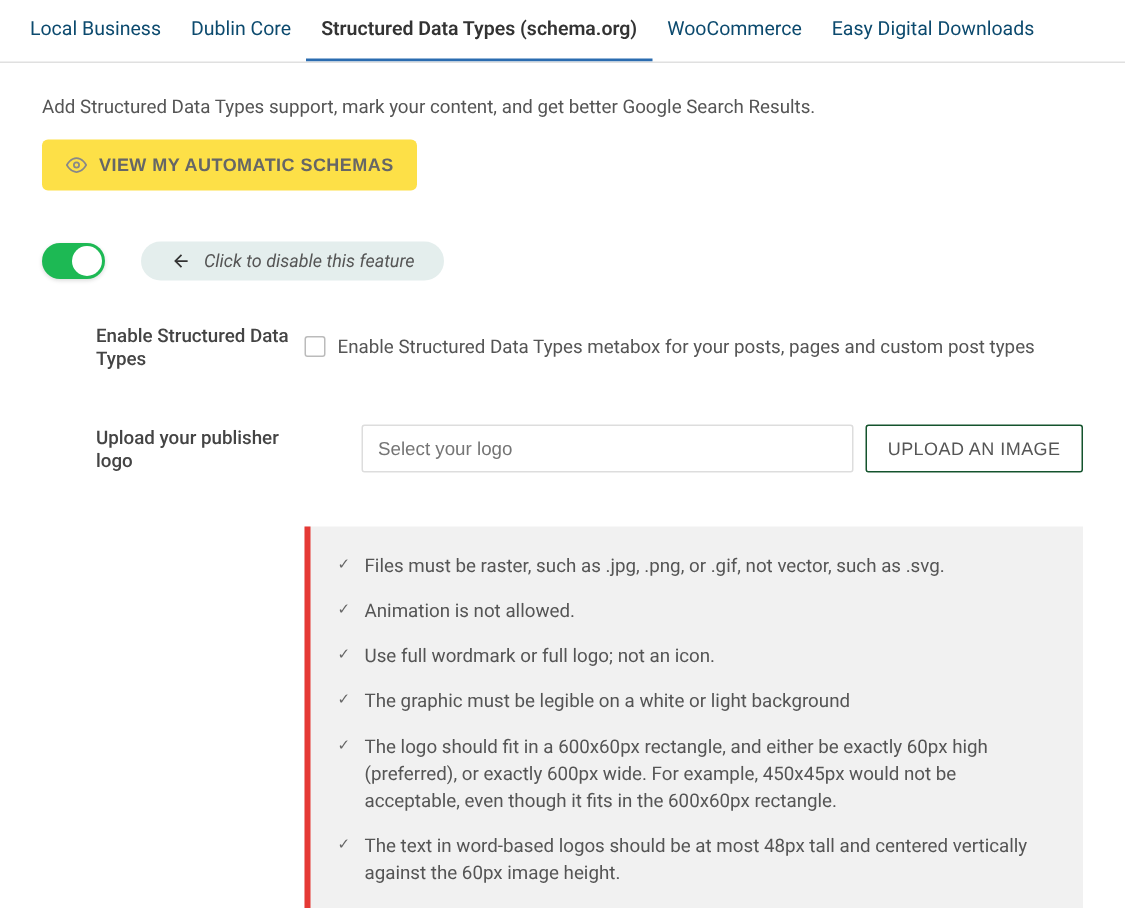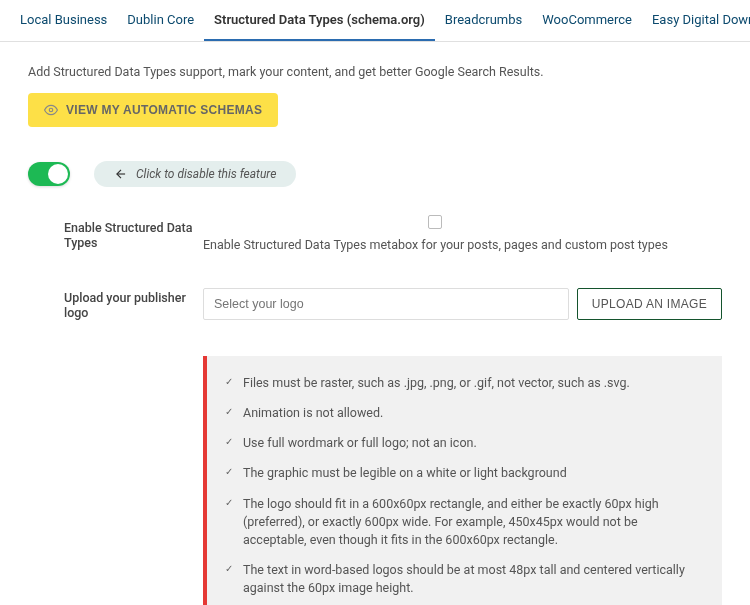--- a/index.html
+++ b/index.html
@@ -104,21 +104,20 @@
       color: #444;
       font-weight: 500;
       flex-shrink: 0;
       padding-top: 2px;
       padding-left: 36px;
     }
     .checkbox-wrap {
       display: flex;
       align-items: center;
       gap: 8px;
-      flex-direction: column;
     }
     .checkbox {
       width: 14px;
       height: 14px;
       border: 1px solid #bbb;
       border-radius: 2px;
       cursor: pointer;
       flex-shrink: 0;
     }
     .checkbox-label {
@@ -130,20 +129,21 @@
       align-items: flex-start;
     }
     .input-text {
       flex: 1;
       max-width: 380px;
       border: 1px solid #ddd;
       padding: 8px 10px;
       font-size: 12.5px;
       color: #888;
       border-radius: 2px;
+      margin-left: 38px;
     }
     .upload-btn {
       background: #fff;
       border: 1px solid #14532d;
       padding: 8px 14px;
       font-size: 12px;
       color: #555;
       font-weight: 500;
       letter-spacing: 0.3px;
       margin-left: 8px;
@@ -181,21 +181,20 @@
       flex-shrink: 0;
     }
   </style>
 </head>
 <body>
 
 <div class="tabs">
     <div class="tab">Local Business</div>
     <div class="tab">Dublin Core</div>
     <div class="tab active">Structured Data Types (schema.org)</div>
-    <div class="tab">Breadcrumbs</div>
     <div class="tab">WooCommerce</div>
     <div class="tab">Easy Digital Downloads</div>
   </div>
 
 <div class="content">
   <p class="intro">Add Structured Data Types support, mark your content, and get better Google Search Results.</p>
 
   <button class="btn-grey">
     <svg class="icon-svg" viewBox="0 0 24 24" fill="none" stroke="#888" stroke-width="2">
         <path d="M1 12s4-8 11-8 11 8 11 8-4 8-11 8-11-8-11-8z"></path>

